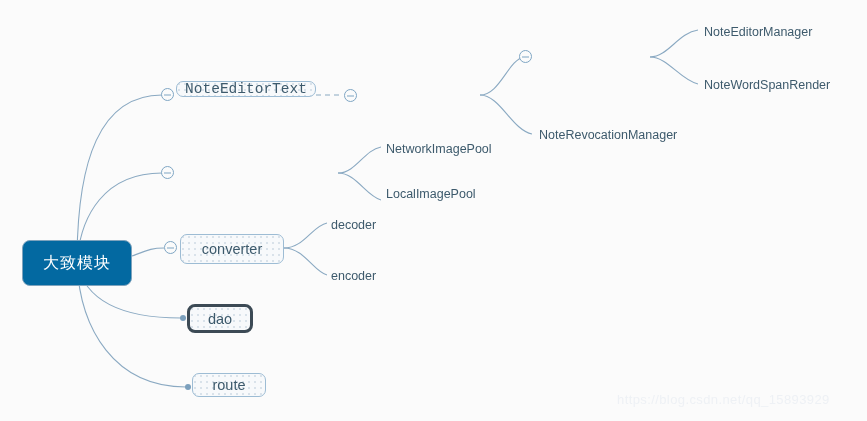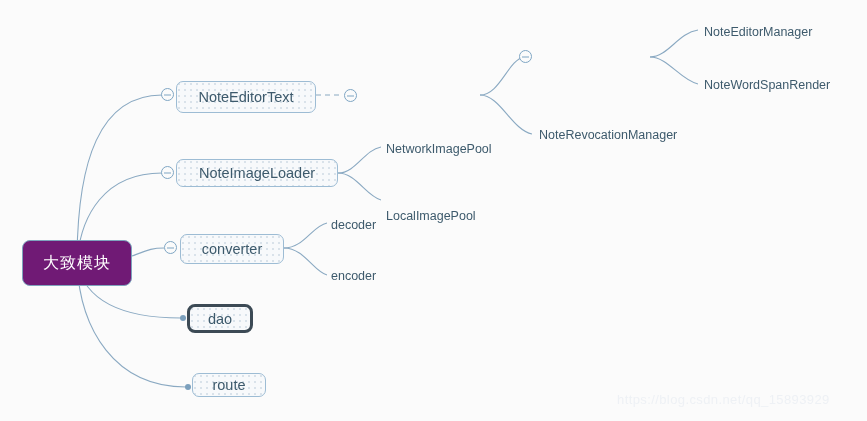--- a/index.html
+++ b/index.html
@@ -28,21 +28,21 @@
     position: absolute;
     box-sizing: border-box;
     display: flex;
     align-items: center;
     justify-content: center;
     white-space: nowrap;
   }
 
   
   .node-root {
-    background: #701a75;
+    background: #0369a1;
     border-radius: 8px;
     color: #ffffff;
     font-size: 16px;
     letter-spacing: 1px;
     border: 1px solid #7ea3bd;
   }
 
   
   .node-box {
     background:
@@ -143,28 +143,25 @@
 
       <path d="M 284 248 C 304 248 314 272 327 275"></path>
     </g>
   </svg>
 
   <div class="node node-root" style="left:22px; top:240px; width:110px; height:46px;">
     <span>大致模块</span>
   </div>
 
   <div class="toggle" style="left:161px; top:88px;"></div>
-  <div class="node node-box" style="left:176px; top:81px; width:140px; height:32px;">
+  <div class="node node-box" style="left:176px; top:81px; width:140px; height:16px;font-family:Liberation Mono, monospace;">
     <span>NoteEditorText</span>
   </div>
 
   <div class="toggle" style="left:161px; top:166px;"></div>
-  <div class="node node-box" style="left:176px; top:159px; width:162px; height:28px;">
-    <span>NoteImageLoader</span>
-  </div>
 
   <div class="toggle" style="left:164px; top:241px;"></div>
   <div class="node node-box" style="left:180px; top:234px; width:104px; height:30px;">
     <span>converter</span>
   </div>
 
   <div class="dot" style="left:180px; top:315px;"></div>
   <div class="node node-box selected" style="left:187px; top:304px; width:66px; height:29px;">
     <span>dao</span>
   </div>
@@ -187,21 +184,21 @@
   </div>
 
   <div class="node node-text" style="left:704px; top:77px; height:15px;">
     <span>NoteWordSpanRender</span>
   </div>
 
   <div class="node node-text" style="left:386px; top:141px; height:15px;">
     <span>NetworkImagePool</span>
   </div>
 
-  <div class="node node-text" style="left:386px; top:208px; height:15px;">
+  <div class="node node-text" style="left:386px; top:186px; height:15px;">
     <span>LocalImagePool</span>
   </div>
 
   <div class="node node-text" style="left:331px; top:217px; height:15px;">
     <span>decoder</span>
   </div>
 
   <div class="node node-text" style="left:331px; top:268px; height:15px;">
     <span>encoder</span>
   </div>

